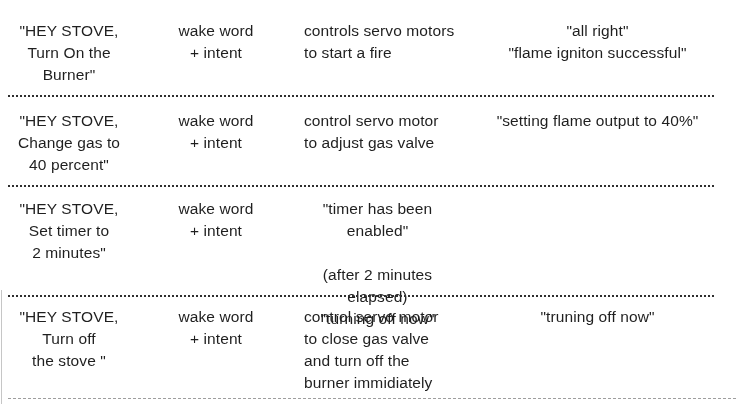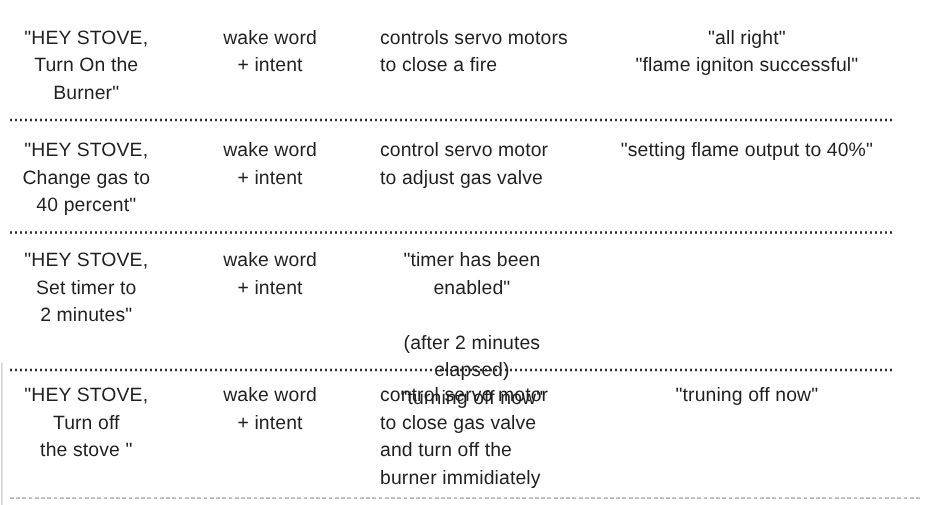--- a/index.html
+++ b/index.html
@@ -70,21 +70,21 @@
 
 <div class="page">
 
   <div class="trow trow-1">
     <div class="cell c1">"HEY STOVE,
 Turn On the
 Burner"</div>
     <div class="cell c2">wake word
 + intent</div>
     <div class="cell c3">controls servo motors
-to close a fire</div>
+to start a fire</div>
     <div class="cell c4">"all right"
 "flame igniton successful"</div>
   </div>
 
   <div class="divider divider-1"></div>
 
   <div class="trow trow-2">
     <div class="cell c1">"HEY STOVE,
 Change gas to
 40 percent"</div>

